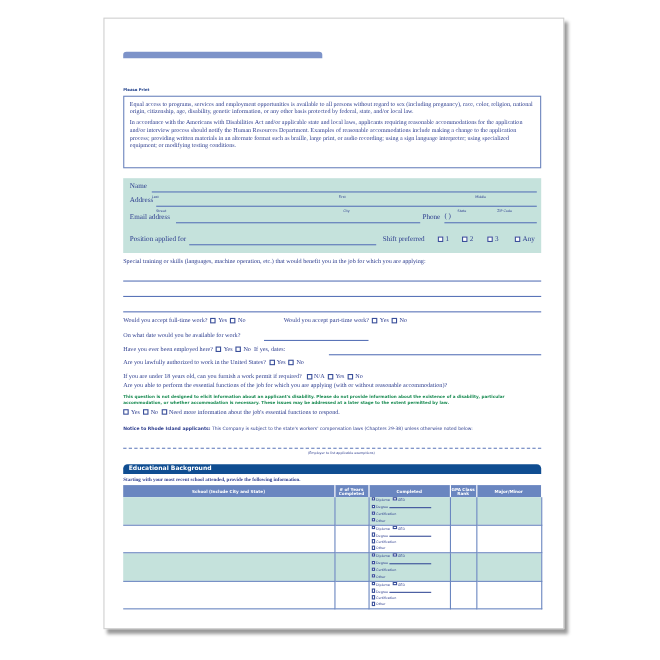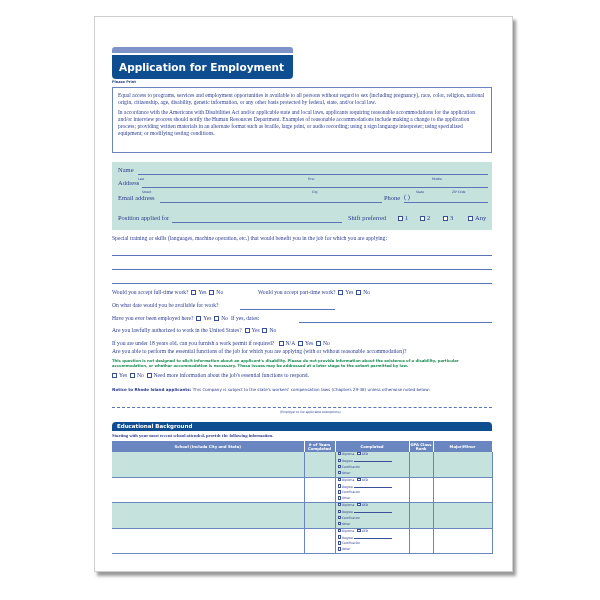--- a/index.html
+++ b/index.html
@@ -32,21 +32,20 @@
   .edu-table tr.g td { background:#c5e2dc; }
   .comp { font-size:3px; font-family:"DejaVu Sans", sans-serif; color:#2d3d8e; line-height:5.6px; padding-left:2px; }
   .comp .cb { width:3.4px; height:3.4px; border-width:0.5px; margin-right:1px; vertical-align:0; }
   .comp .ul { display:inline-block; width:38px; border-bottom:0.6px solid #3a4f9a; height:3px; }
 </style>
 </head>
 <body>
 
 <div class="page">
   <div class="abs title-top"></div>
-  <div class="abs title-bar">Application for Employment</div>
   <div class="abs please">Please Print</div>
 
   <div class="abs notice">
     <p>Equal access to programs, services and employment opportunities is available to all persons without regard to sex (including pregnancy), race, color, religion, national origin, citizenship, age, disability, genetic information, or any other basis protected by federal, state, and/or local law.</p>
     <p>In accordance with the Americans with Disabilities Act and/or applicable state and local laws, applicants requiring reasonable accommodations for the application and/or interview process should notify the Human Resources Department. Examples of reasonable accommodations include making a change to the application process; providing written materials in an alternate format such as braille, large print, or audio recording; using a sign language interpreter; using specialized equipment; or modifying testing conditions.</p>
   </div>
 
   <div class="abs green-box">
     <span class="lbl" style="left:6px;top:4px;">Name</span>
     <div class="line" style="left:26px;top:12px;width:350px;"></div>

